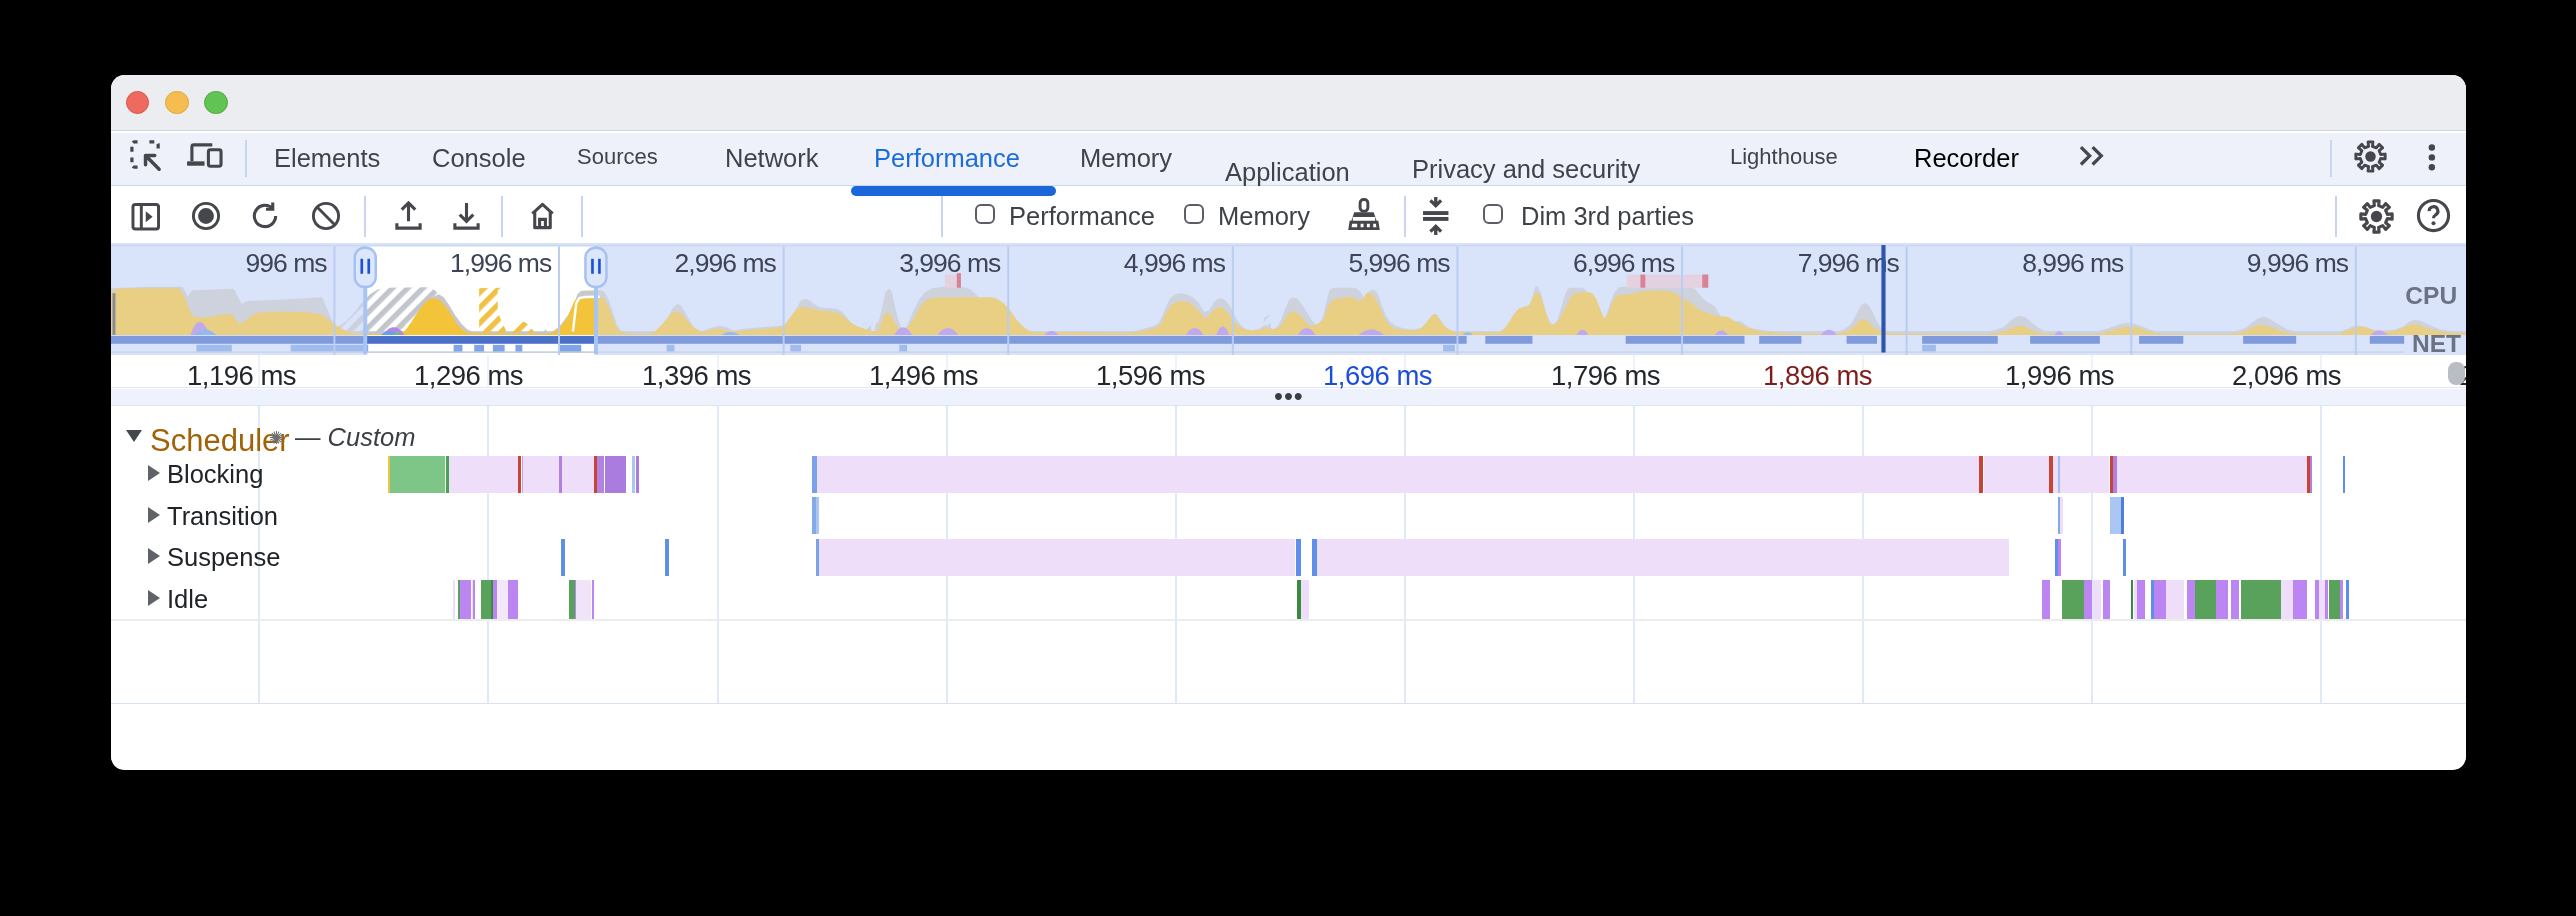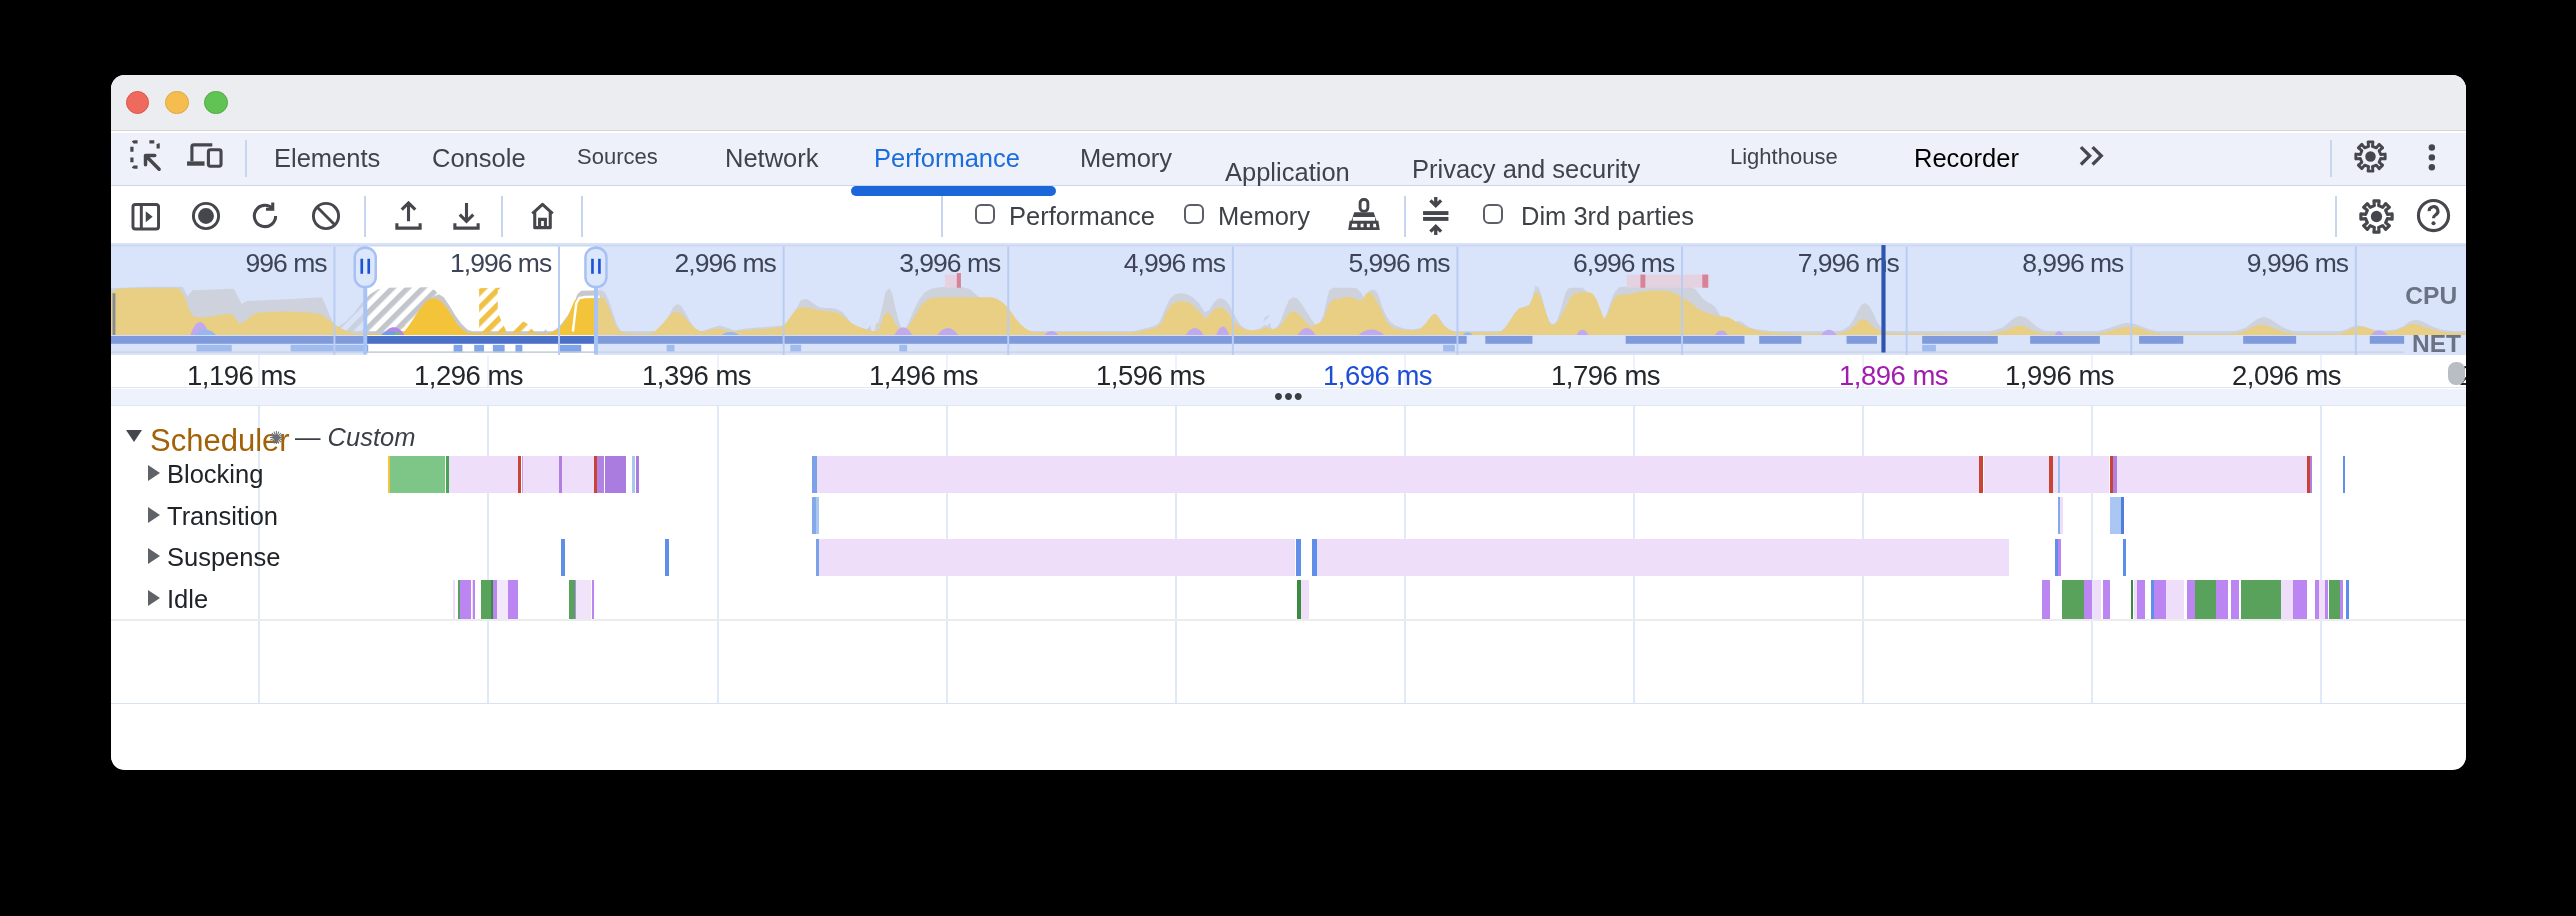--- a/index.html
+++ b/index.html
@@ -258,21 +258,21 @@
 <div style="position:absolute;left:2209px;top:330px;width:2px;height:298px;background:#e0e9f7"></div>
 <div style="position:absolute;left:2209px;top:280px;width:2px;height:32px;background:#eef3fb"></div>
 <div style="position:absolute;left:2209px;top:314px;width:2px;height:16.6px;background:#dfe8f7"></div>
   <div style="position:absolute;left:76px;top:285px;font-size:27.5px;color:#23262b;letter-spacing:-0.5px">1,196 ms</div>
 <div style="position:absolute;left:303px;top:285px;font-size:27.5px;color:#23262b;letter-spacing:-0.5px">1,296 ms</div>
 <div style="position:absolute;left:531px;top:285px;font-size:27.5px;color:#23262b;letter-spacing:-0.5px">1,396 ms</div>
 <div style="position:absolute;left:758px;top:285px;font-size:27.5px;color:#23262b;letter-spacing:-0.5px">1,496 ms</div>
 <div style="position:absolute;left:985px;top:285px;font-size:27.5px;color:#23262b;letter-spacing:-0.5px">1,596 ms</div>
 <div style="position:absolute;left:1212px;top:285px;font-size:27.5px;color:#1d4ed8;letter-spacing:-0.5px">1,696 ms</div>
 <div style="position:absolute;left:1440px;top:285px;font-size:27.5px;color:#23262b;letter-spacing:-0.5px">1,796 ms</div>
-<div style="position:absolute;left:1728px;top:285px;font-size:27.5px;color:#a21caf;letter-spacing:-0.5px">1,896 ms</div>
+<div style="position:absolute;left:1652px;top:285px;font-size:27.5px;color:#7f1d1d;letter-spacing:-0.5px">1,896 ms</div>
 <div style="position:absolute;left:1894px;top:285px;font-size:27.5px;color:#23262b;letter-spacing:-0.5px">1,996 ms</div>
 <div style="position:absolute;left:2121px;top:285px;font-size:27.5px;color:#23262b;letter-spacing:-0.5px">2,096 ms</div>
 <div style="position:absolute;left:2348px;top:285px;font-size:27.5px;color:#23262b">2,</div>
   <div class="abs" style="left:2337px;top:287px;width:16.7px;height:22.6px;background:#b9bdc4;border-radius:7.9px"></div>
 
   <div class="abs" style="left:0;top:314px;width:2355px;height:16.6px;background:#eef2fc;border-bottom:1px solid #dde6f5"></div>
   <div class="abs" style="left:1163px;top:307px;font-size:25.5px;color:#3a3d42;letter-spacing:1px">•••</div>
 
   <div style="position:absolute;left:277px;top:381px;width:2.9px;height:37px;background:#f3c441"></div>
 <div style="position:absolute;left:279px;top:381px;width:55px;height:37px;background:#7dc688"></div>

